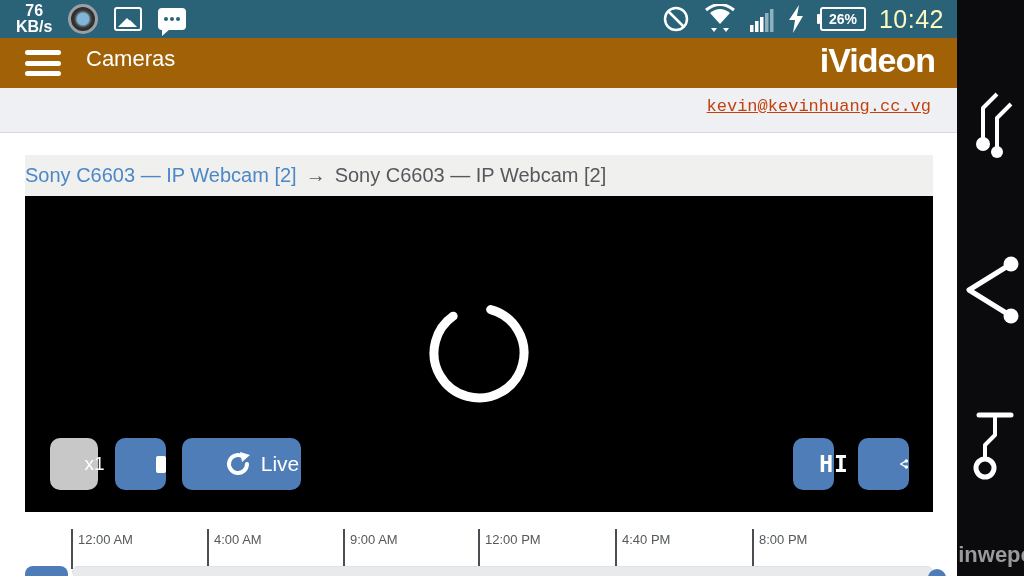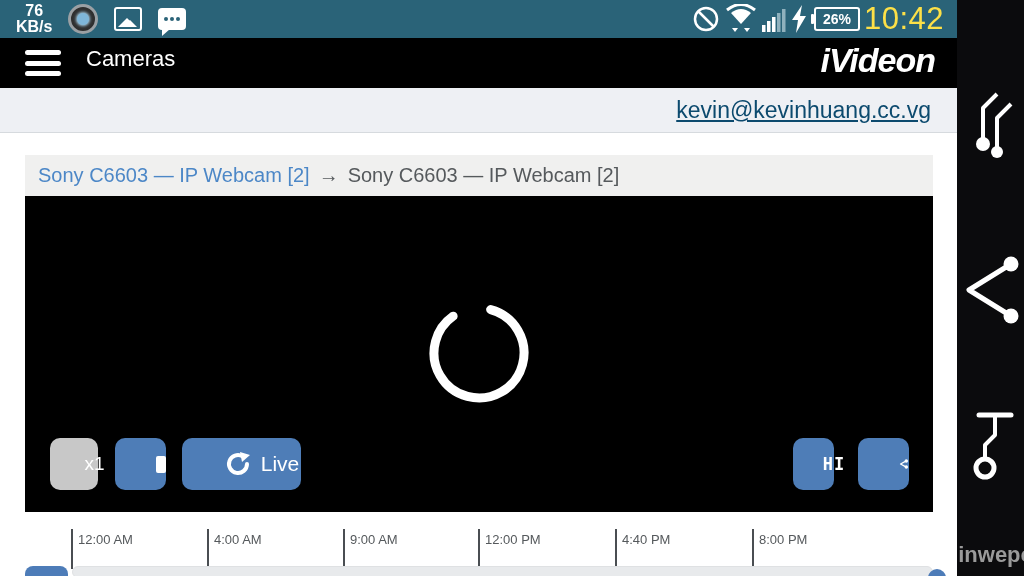--- a/index.html
+++ b/index.html
@@ -31,65 +31,65 @@
     border-bottom:9px solid #fff; }
   .gallery-icon::before { content:""; position:absolute; right:3px; bottom:2px;
     width:0; height:0; border-left:7px solid transparent; border-right:7px solid transparent;
     border-bottom:7px solid #fff; }
   .bbm-icon { width:28px; height:22px; background:#fff; border-radius:4px;
     position:relative; display:flex; align-items:center; justify-content:center; gap:2px; }
   .bbm-icon::after { content:""; position:absolute; left:4px; bottom:-6px;
     width:0; height:0; border-top:7px solid #fff; border-right:8px solid transparent; }
   .bbm-dot { width:4px; height:4px; border-radius:50%; background:#2a6378; }
   .sb-right { position:absolute; right:80px; top:0; height:38px;
-    display:flex; align-items:center; gap:4px; }
+    display:flex; align-items:center; gap:13px; }
   .battery { display:flex; align-items:center; }
   .battery-cap { width:3px; height:10px; background:#fff; border-radius:1px; }
   .battery-body { border:2px solid #fff; border-radius:3px; height:24px; min-width:46px;
     display:flex; align-items:center; justify-content:center;
     font-size:14px; font-weight:bold; padding:0 3px; }
-  .clock { font-size:31px; color:#fde047; letter-spacing:0.5px; }
+  .clock { font-size:25px; color:#fef9c3; letter-spacing:0.5px; }
 
   
   .app-header { position:absolute; top:38px; left:0; width:1024px; height:50px;
-    background:#000000; }
+    background:#a16207; }
   .hamburger { position:absolute; left:25px; top:10px; width:36px; height:30px;
     display:flex; flex-direction:column; justify-content:space-between; padding:2px 0; }
   .hamburger span { display:block; height:5px; background:#fff; border-radius:3px; }
   .app-title { position:absolute; left:86px; top:8px; color:#fff; font-size:22px; }
   .brand-logo { position:absolute; right:89px; top:3px; color:#fff;
-    font-size:34px; font-weight:bold; letter-spacing:-1px;font-style:italic; }
+    font-size:34px; font-weight:bold; letter-spacing:-1px; }
 
   
   .account-bar { position:absolute; top:88px; left:0; width:1024px; height:45px;
     background:#eef0f4; border-bottom:1px solid #d6dade; }
-  .account-email { position:absolute; right:93px; top:9px; font-size:23px;
-    color:#0c4a6e; text-decoration:underline; }
+  .account-email { position:absolute; right:93px; top:9px; font-size:17px;
+    color:#c2410c; text-decoration:underline;font-family:Liberation Mono, monospace; }
 
   
   .breadcrumb { position:absolute; top:155px; left:25px; width:908px; height:41px;
-    background:#f0f0ef; display:flex; align-items:center; padding-left:13px;
+    background:#f0f0ef; display:flex; align-items:center; 
     font-size:20px; white-space:nowrap; overflow:hidden; }
   .crumb-link { color:#4c87c7; }
   .crumb-sep { color:#55595c; margin:0 9px; }
   .crumb-current { color:#55595c; }
 
   
   .video-area { position:absolute; top:196px; left:25px; width:908px; height:316px;
     background:#000; }
   .spinner { position:absolute; left:399px; top:102px; }
   .player-btn { position:absolute; bottom:22px; height:52px; border-radius:10px;
     background:#4e7db7; color:#fff; display:flex; align-items:center; justify-content:center;
     border:none; cursor:pointer;padding-left:41px; }
   .btn-speed { left:25px; width:48px; background:#c8c8c8; font-size:19px; }
   .btn-stop { left:90px; width:51px; }
   .stop-square { width:17px; height:17px; background:#fff; border-radius:2px; }
   .btn-live { left:157px; width:119px; gap:10px; font-size:21px; }
   .btn-quality { left:768px; width:32px;
-    font-family:"DejaVu Sans Mono", monospace; font-weight:bold; font-size:17px; letter-spacing:1px; }
+    font-family:"DejaVu Sans Mono", monospace; font-weight:bold; font-size:23px; letter-spacing:1px; }
   .btn-share { left:833px; width:51px; }
 
   
   .timeline { position:absolute; top:512px; left:25px; width:908px; height:48px;
     background:#fff; }
   .tick { position:absolute; top:6px; height:40px; width:2px; background:#4a4e52;margin-top:11px; }
   .tick-label { position:absolute; left:7px; top:3px; font-size:13px; color:#55595c;
     white-space:nowrap; }
 
   

